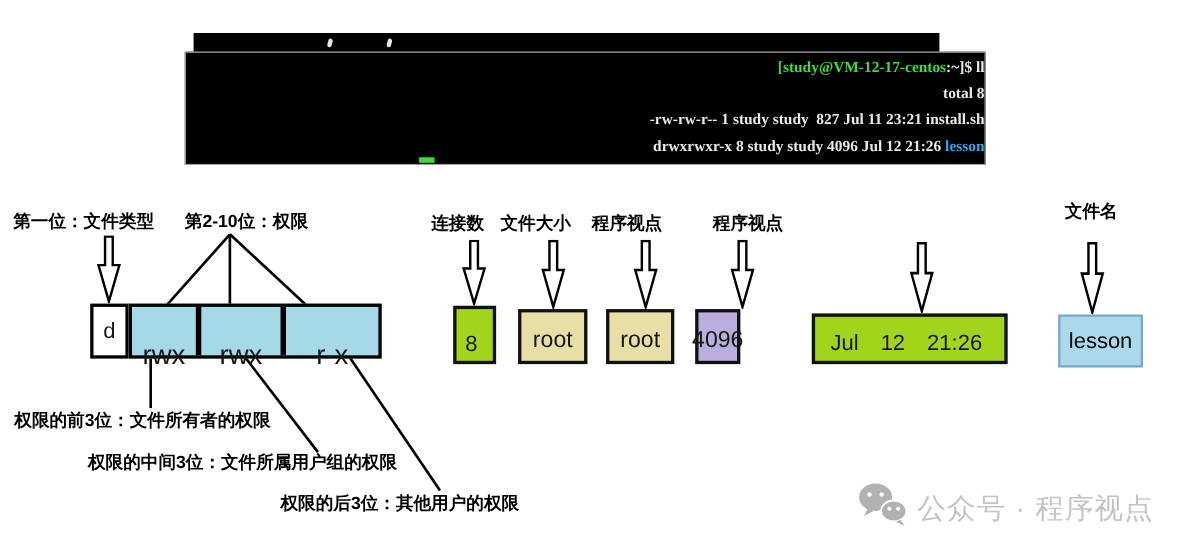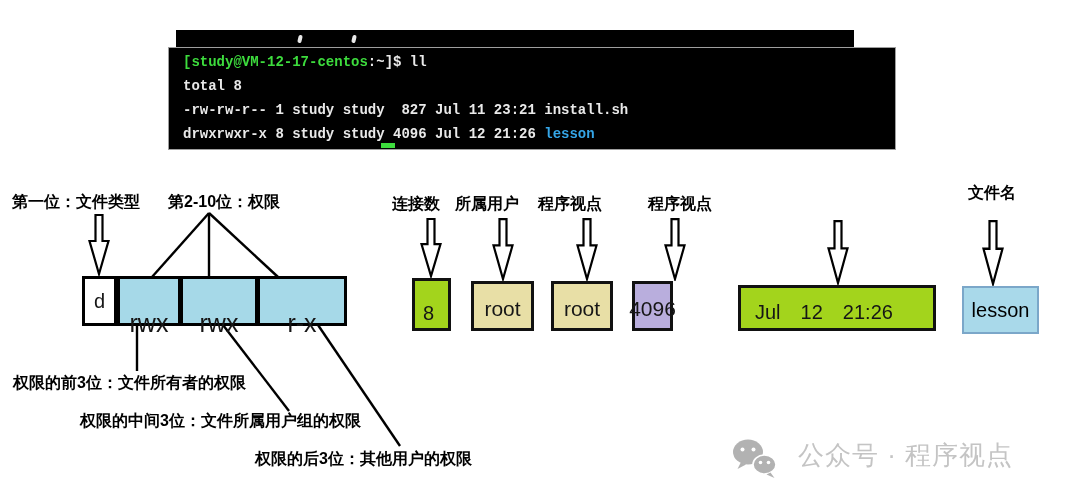--- a/index.html
+++ b/index.html
@@ -5,22 +5,22 @@
   html,body{margin:0;padding:0;background:#fff;}
   .canvas{position:relative;width:1080px;height:502px;background:#fff;overflow:hidden;
           font-family:"Liberation Sans",sans-serif;}
   .abs{position:absolute;}
 
   
   .term-strip{left:176px;top:30px;width:678px;height:17px;background:#000;}
   .term-strip .mark{position:absolute;top:5px;width:4px;height:8px;background:#e8e8e8;border-radius:2px;transform:rotate(14deg);}
   .terminal{left:168px;top:47px;width:712px;height:99px;background:#000;border:1px solid #9e9e9e;
             box-sizing:content-box;padding:2px 0 0 14px;}
-  .terminal .tline{white-space:pre;font-family:Liberation Mono, monospace;
-                   font-weight:bold;font-size:14px;line-height:24px;color:#e9e9e9;}
+  .terminal .tline{white-space:pre;font-family:Liberation Serif, serif;
+                   font-weight:bold;font-size:14px;line-height:24px;color:#e9e9e9;text-align:right;}
   .terminal .green{color:#3ddc3d;}
   .terminal .blue{color:#35a6e8;}
   .cursor{left:212px;bottom:1px;width:14px;height:5px;background:#3ddc3d;}
 
   
   .lbl{position:absolute;font-size:16px;font-weight:600;color:#000;white-space:nowrap;line-height:18px;}
 
   
   .overlay{position:absolute;left:0;top:0;pointer-events:none;}
   .overlay line{stroke:#000;stroke-width:2.4;}
@@ -40,27 +40,27 @@
   .permdiv{width:5px;background:#000;}
 
   
   .vbox{position:absolute;box-sizing:border-box;border:3px solid #111;color:#161616;}
   .vbox-8{left:412px;top:278px;width:39px;height:53px;background:#a3d41c;}
   .vbox-8 .v{position:absolute;left:8px;bottom:3px;font-size:20px;}
   .vbox-root1{left:471px;top:281px;width:63px;height:50px;background:#e8dfa6;}
   .vbox-root2{left:551px;top:281px;width:62px;height:50px;background:#e8dfa6;}
   .vbox-size{left:632px;top:281px;width:41px;height:50px;background:#b9aedd;}
   .vcenter{display:flex;align-items:center;justify-content:center;font-size:21px;padding-top:6px;}
-  .vbox-date{left:738px;top:285px;width:198px;height:46px;background:#a3d41c;
+  .vbox-date{left:738px;top:285px;width:178px;height:46px;background:#a3d41c;
              display:flex;align-items:center;gap:20px;padding:8px 0 0 14px;font-size:20px;}
   .vbox-name{left:962px;top:286px;width:73px;height:44px;background:#a9d9ea;border:2px solid #7ba7c9;
              display:flex;align-items:center;justify-content:center;font-size:20px;}
 
   
-  .watermark{left:732px;top:438px;display:flex;align-items:flex-start;gap:20px;}
+  .watermark{left:780px;top:438px;display:flex;align-items:flex-end;gap:8px;}
   .watermark .wtext{font-size:26px;color:#c4c4c4;letter-spacing:1px;white-space:pre;}
 </style>
 </head>
 <body>
 
 <div class="canvas">
 
   <div class="abs term-strip">
     <span class="mark" style="left:122px"></span>
     <span class="mark" style="left:176px"></span>
@@ -79,21 +79,21 @@
     <line x1="209" y1="213" x2="209" y2="277"></line>
     <line x1="209" y1="213" x2="278" y2="277"></line>
     <line x1="137" y1="324" x2="137" y2="371"></line>
     <line x1="223" y1="325" x2="289" y2="411"></line>
     <line x1="318" y1="325" x2="400" y2="446"></line>
   </svg>
 
   <div class="lbl" style="left:12px;top:193px">第一位：文件类型</div>
   <div class="lbl" style="left:168px;top:193px">第2-10位：权限</div>
   <div class="lbl" style="left:392px;top:195px">连接数</div>
-  <div class="lbl" style="left:455px;top:195px">所属用户</div>
+  <div class="lbl" style="left:455px;top:195px">文件大小</div>
   <div class="lbl" style="left:538px;top:195px">程序视点</div>
   <div class="lbl" style="left:648px;top:195px">程序视点</div>
   <div class="lbl" style="left:968px;top:184px">文件名</div>
 
   <div class="lbl" style="left:13px;top:374px">权限的前3位：文件所有者的权限</div>
   <div class="lbl" style="left:80px;top:412px">权限的中间3位：文件所属用户组的权限</div>
   <div class="lbl" style="left:255px;top:450px">权限的后3位：其他用户的权限</div>
 
   <svg class="block-arrow" style="left:87px;top:214px;width:24px;height:62px" viewBox="0 0 24 62" preserveAspectRatio="none">
       <polygon points="8.5,1 15.5,1 15.5,27 21.5,27 12,60 2.5,27 8.5,27"></polygon>

